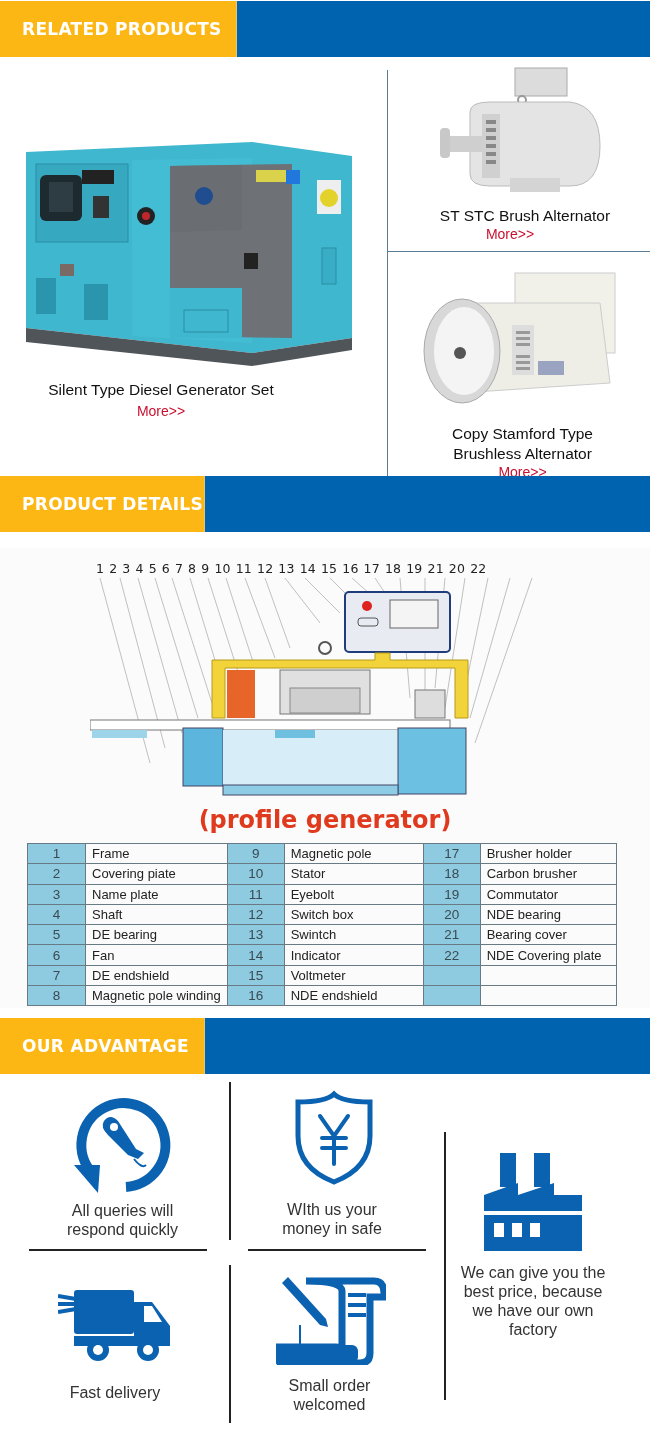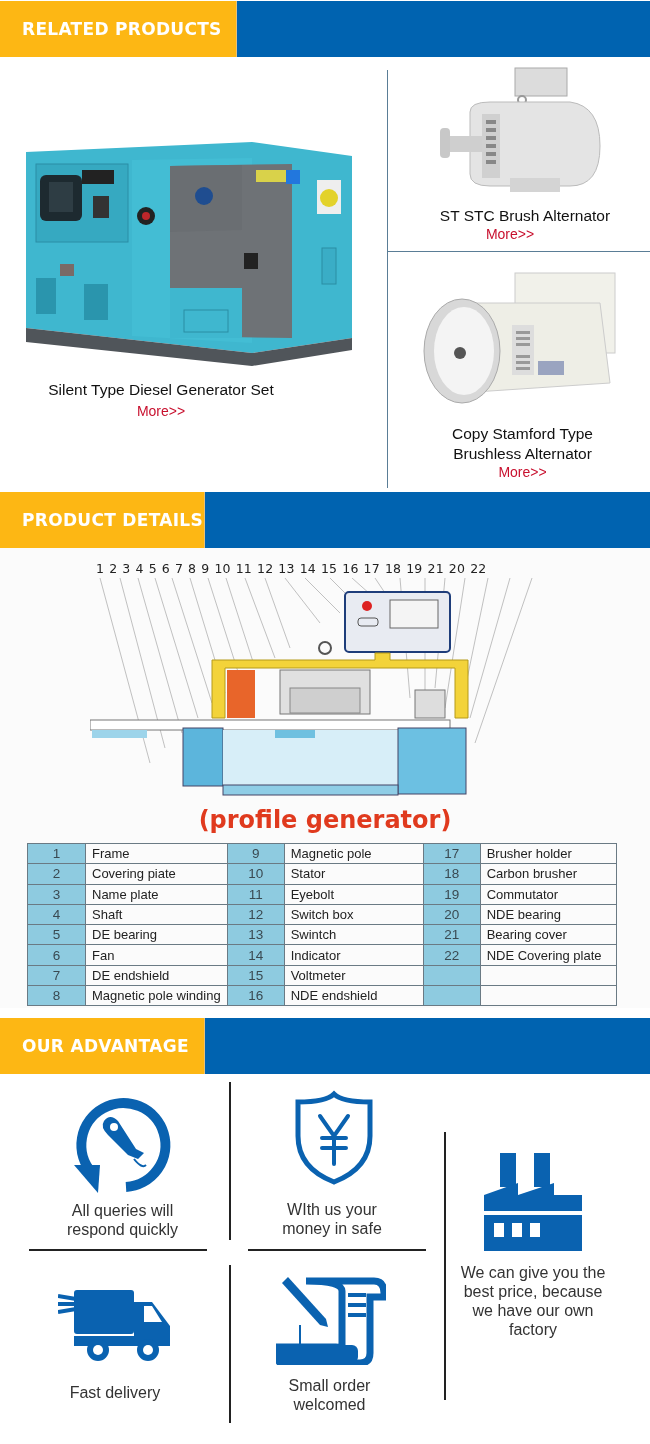--- a/index.html
+++ b/index.html
@@ -110,21 +110,21 @@
       </g>
     <rect x="118" y="98" width="26" height="14" fill="#9aa4c0"></rect>
   </svg>
   <div class="product" style="left:400px;top:424px;width:245px;">
     <div class="name">Copy Stamford Type</div>
     <div class="name">Brushless Alternator</div>
     <div class="more">More&gt;&gt;</div>
   </div>
 </div>
 
-<div class="section-header" style="top:492px;justify-content:space-between;">
+<div class="section-header" style="top:476px;justify-content:space-between;">
   <div class="tag" style="width:204px;">PRODUCT DETAILS</div>
   <div class="bar"></div>
 </div>
 
 <div style="position:absolute;top:548px;left:0;width:650px;height:460px;background:#fbfbfb;"></div>
 
 <div class="diagram-nums">
   <span>1</span><span>2</span><span>3</span><span>4</span><span>5</span><span>6</span><span>7</span><span>8</span><span>9</span><span>10</span><span>11</span><span>12</span><span>13</span><span>14</span><span>15</span><span>16</span><span>17</span><span>18</span><span>19</span><span>21</span><span>20</span><span>22</span>
 </div>
 

